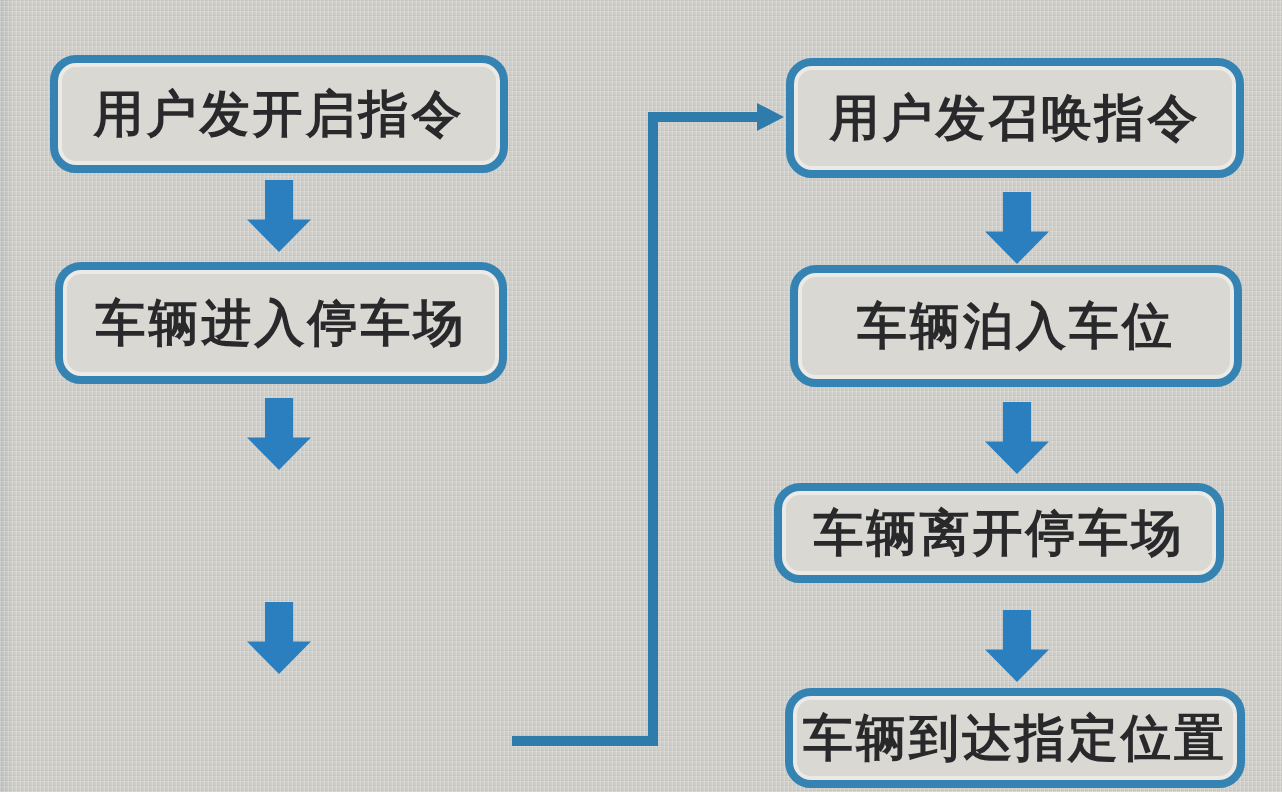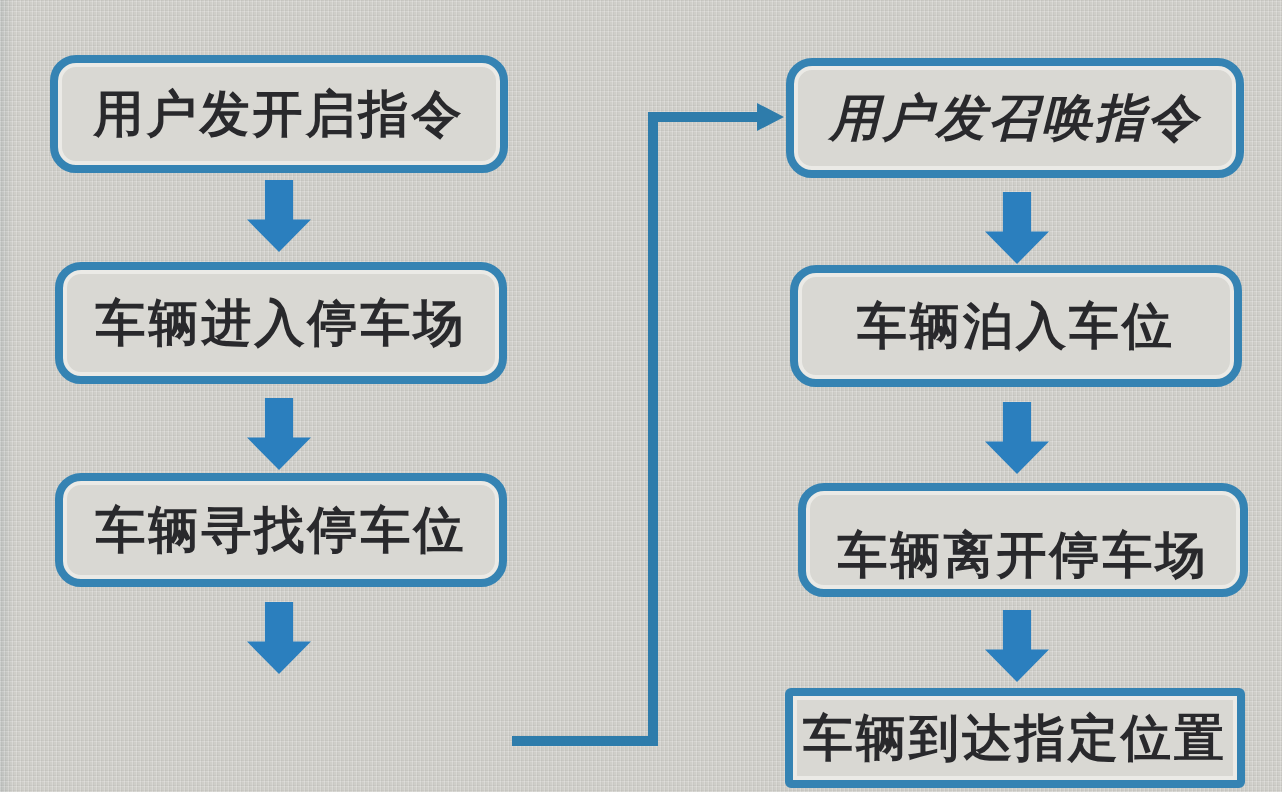--- a/index.html
+++ b/index.html
@@ -63,24 +63,24 @@
     border-left: 27px solid var(--connector, #2e7cab);
   }
 
   
   .n-l1 { left: 50px;  top: 55px;  width: 458px; height: 118px; }
   .n-l2 { left: 55px;  top: 262px; width: 452px; height: 122px; align-items: center; }
   .n-l3 { left: 55px;  top: 473px; width: 452px; height: 114px; }
   .n-l4 { left: 42px;  top: 680px; width: 472px; height: 106px; }
 
   
-  .n-r1 { left: 786px; top: 58px;  width: 458px; height: 120px; font-style: italic; }
+  .n-r1 { left: 786px; top: 58px;  width: 458px; height: 120px; }
   .n-r2 { left: 790px; top: 265px; width: 452px; height: 122px; }
-  .n-r3 { left: 798px; top: 483px; width: 450px; height: 114px; align-items: flex-end; }
-  .n-r4 { left: 785px; top: 688px; width: 460px; height: 100px; border-radius: 6px; }
+  .n-r3 { left: 774px; top: 483px; width: 450px; height: 100px; }
+  .n-r4 { left: 785px; top: 688px; width: 460px; height: 100px; }
 
   
   .a-l1 { left: 247px; top: 180px; }
   .a-l2 { left: 247px; top: 398px; }
   .a-l3 { left: 247px; top: 602px; }
   .a-r1 { left: 985px; top: 192px; }
   .a-r2 { left: 985px; top: 402px; }
   .a-r3 { left: 985px; top: 610px; }
 
   
@@ -92,23 +92,20 @@
 </head>
 <body>
 
 <div class="canvas" style="--bg: #cfcec9; --boxfill: #d9d8d3; --border: #3583b3; --arrow: #2b7fbe; --connector: #2e7cab; --text: #29292c;">
 
   <div class="node n-l1">
     <span>用户发开启指令</span>
   </div>
   <div class="node n-l2">
     <span>车辆进入停车场</span>
-  </div>
-  <div class="node n-l3">
-    <span>车辆寻找停车位</span>
   </div>
 
   <div class="node n-r1">
     <span>用户发召唤指令</span>
   </div>
   <div class="node n-r2">
     <span>车辆泊入车位</span>
   </div>
   <div class="node n-r3">
     <span>车辆离开停车场</span>

